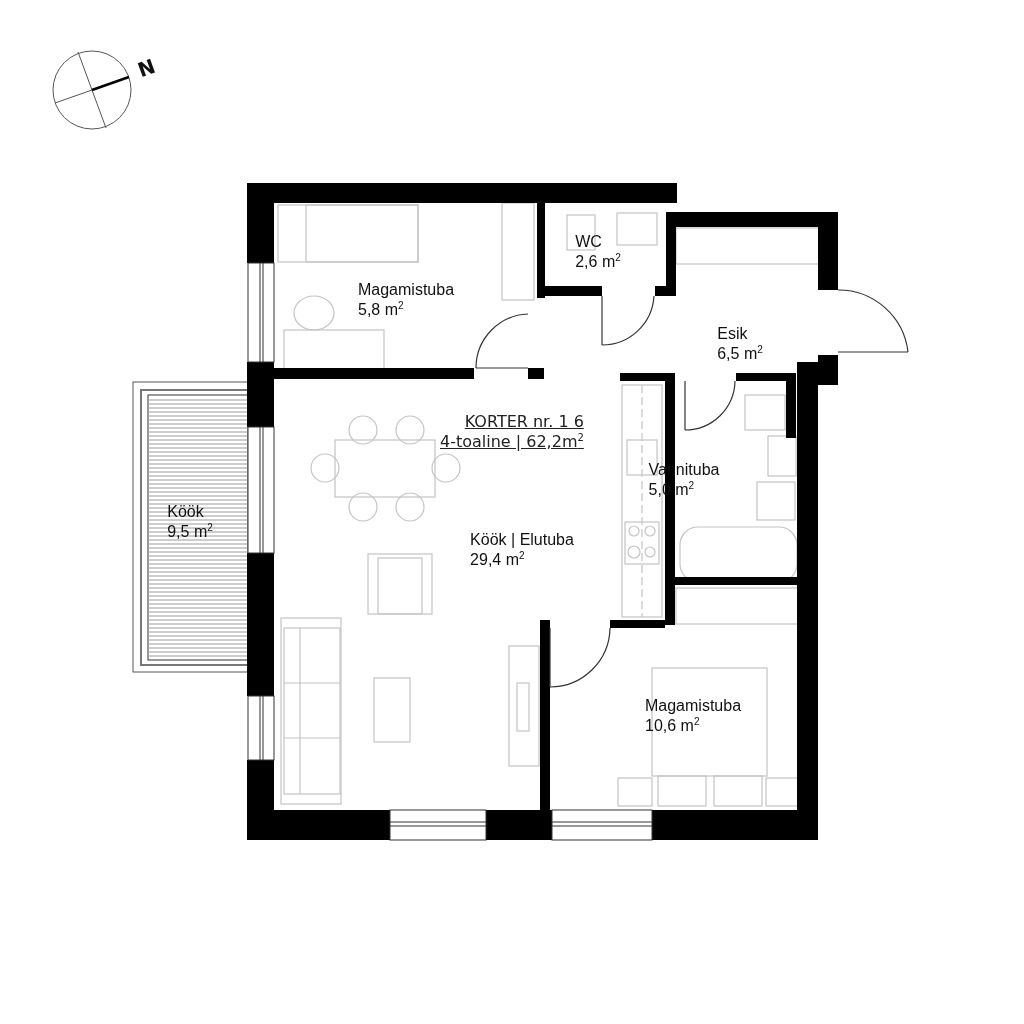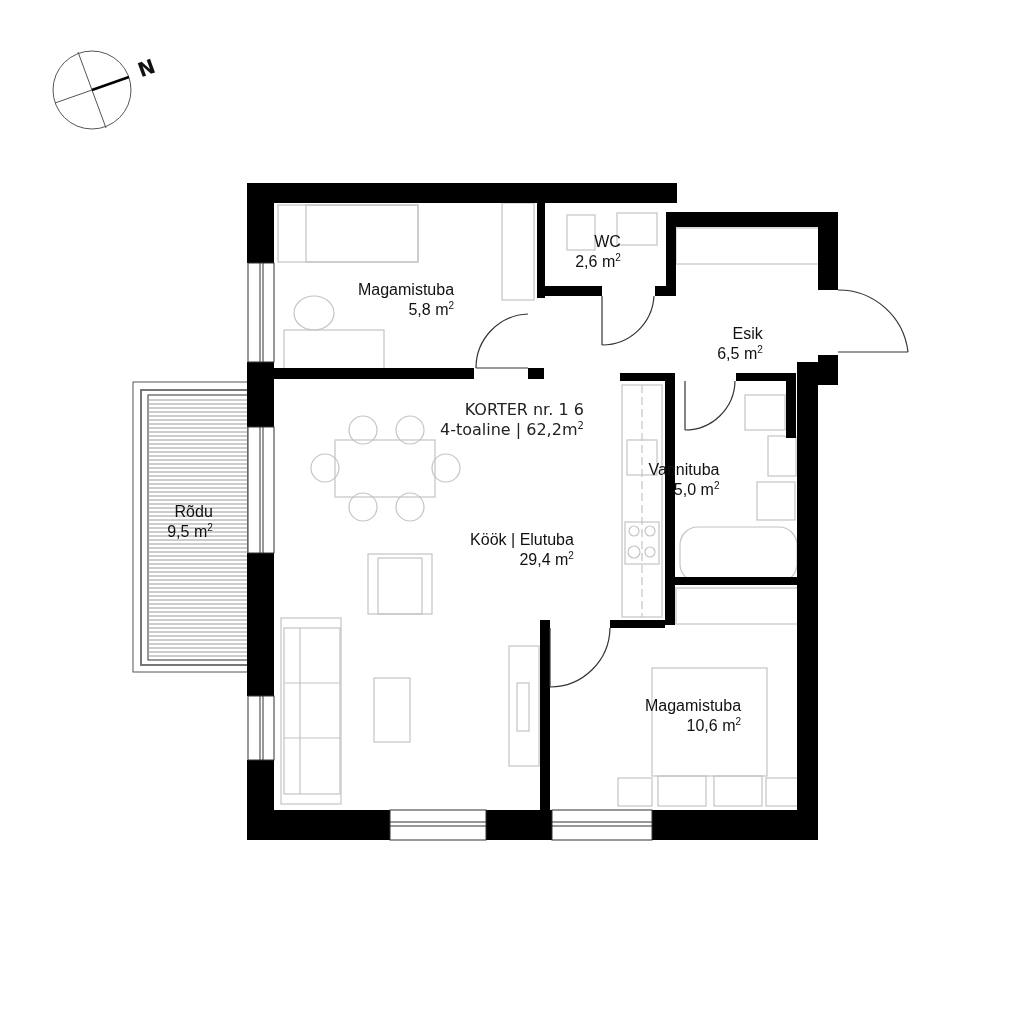--- a/index.html
+++ b/index.html
@@ -1,19 +1,19 @@
 <!DOCTYPE html>
 <html><head>
 <meta charset="utf-8">
 <style>
   html, body { margin:0; padding:0; background:#ffffff; }
   body { width:1024px; height:1024px; position:relative; overflow:hidden;
          font-family: "Liberation Sans", sans-serif; color:#111; }
   #plan { position:absolute; left:0; top:0; }
-  .room-label { position:absolute; text-align:right; font-size:16px; line-height:20px;
+  .room-label { position:absolute; text-align:left; font-size:16px; line-height:20px;
                 color:#111; white-space:nowrap; transform:translateX(-50%); }
   .room-label sup { font-size:10px; vertical-align:6px; line-height:0; }
   .apt-label { position:absolute; text-align:right; font-size:16px; line-height:20px;
                white-space:nowrap; font-family:"DejaVu Sans", sans-serif; color:#222; }
   .apt-label sup { font-size:10px; vertical-align:6px; line-height:0; }
   .north { position:absolute; left:138px; top:56px; font-size:20px; font-weight:bold;
            transform:rotate(-20deg); font-family:"DejaVu Sans", sans-serif; }
 </style>
 </head>
 <body>
@@ -224,21 +224,21 @@
       <line x1="685" y1="381" x2="685" y2="430"></line>
     <path d="M 838 290 A 70 70 0 0 1 908 352"></path>
       <line x1="838" y1="352" x2="908" y2="352"></line>
     <path d="M 550 687 A 60 60 0 0 0 610 628"></path>
       <line x1="550" y1="628" x2="550" y2="687"></line>
   </g>
 </svg>
 
 <div class="north">N</div>
 
-<div class="apt-label" style="left:440px; top:400px;">
+<div class="apt-label" style="left:440px; top:412px;text-decoration:underline;">
   <div style="text-align:right;">KORTER nr. 1 6</div>
   <div><span>4-toaline | 62,2m</span><sup>2</sup></div>
 </div>
 
 <div class="room-label" style="left:406px; top:280px;">
   <div>Magamistuba</div>
     <div><span>5,8  m</span><sup>2</sup></div>
 </div>
 <div class="room-label" style="left:598px; top:232px;">
   <div>WC</div>
@@ -250,19 +250,19 @@
 </div>
 <div class="room-label" style="left:522px; top:530px;">
   <div>Köök | Elutuba</div>
     <div><span>29,4  m</span><sup>2</sup></div>
 </div>
 <div class="room-label" style="left:684px; top:460px;">
   <div>Vannituba</div>
     <div><span>5,0  m</span><sup>2</sup></div>
 </div>
 <div class="room-label" style="left:190px; top:502px;">
-  <div>Rõdu</div>
+  <div>Köök</div>
     <div><span>9,5  m</span><sup>2</sup></div>
 </div>
 <div class="room-label" style="left:693px; top:696px;">
   <div>Magamistuba</div>
     <div><span>10,6  m</span><sup>2</sup></div>
 </div>
 
 </body></html>

